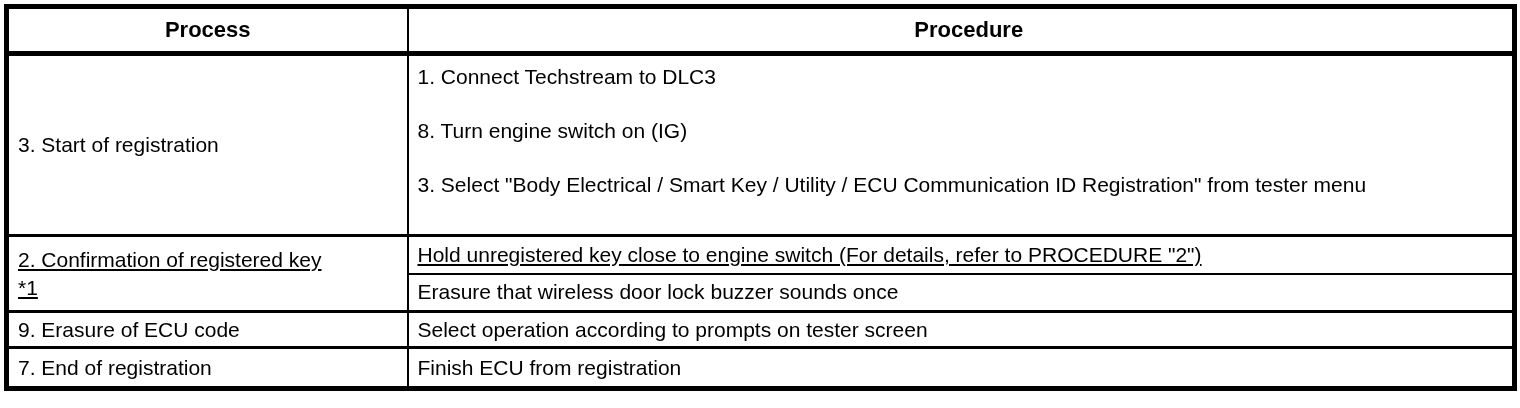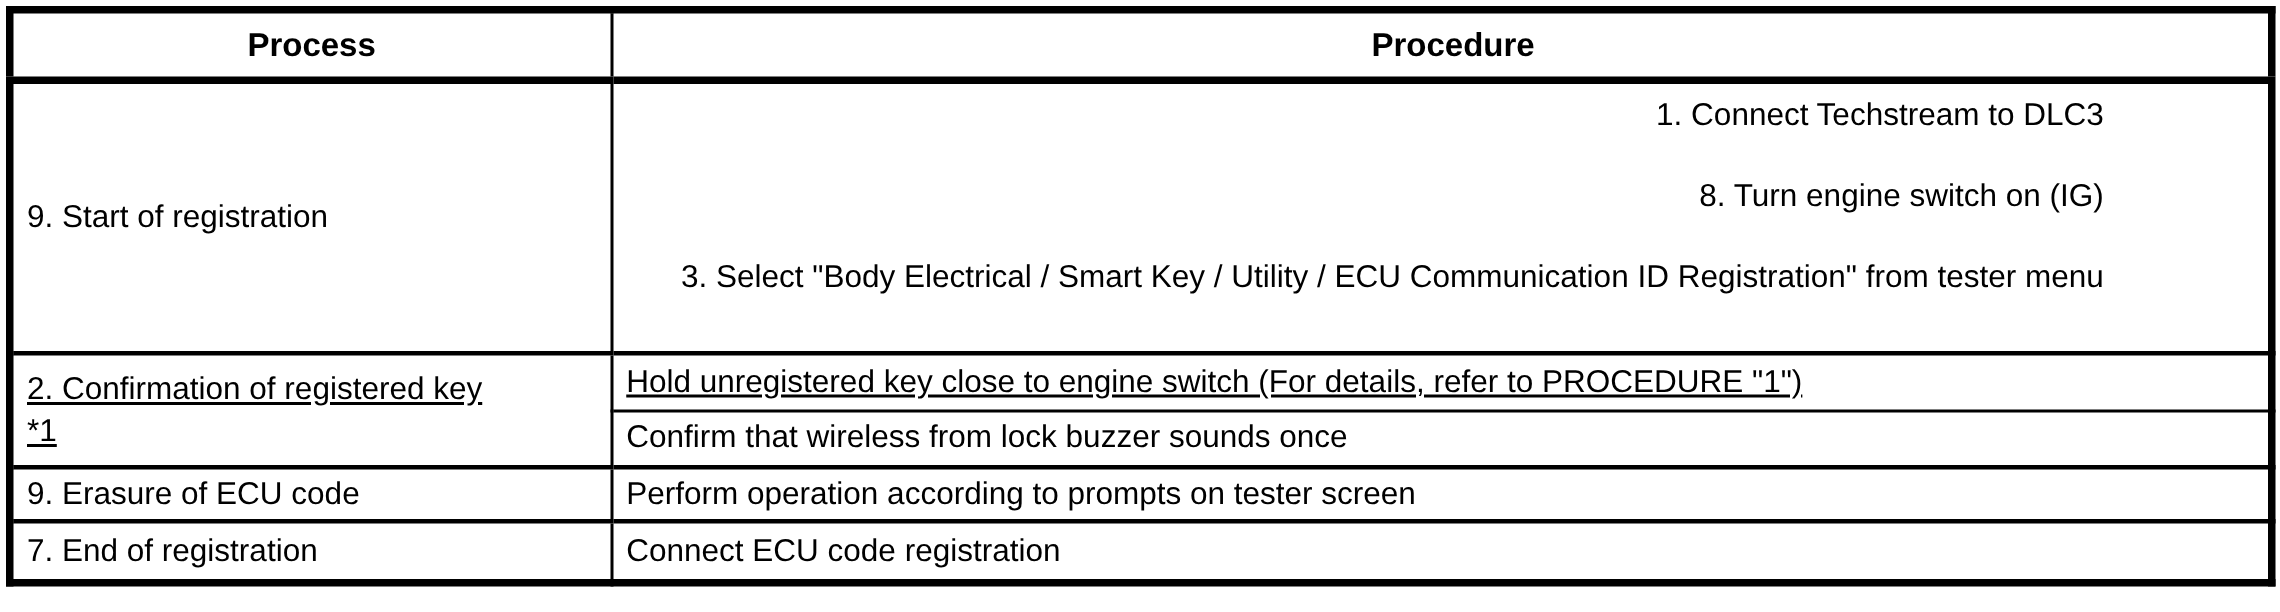--- a/index.html
+++ b/index.html
@@ -59,21 +59,20 @@
 
   tr.row-start     { height: 182px; }
   tr.row-confirm-1 { height: 38px; text-decoration: underline; }
   tr.row-confirm-2 { height: 38px; }
   tr.row-erase     { height: 36px; }
   tr.row-end       { height: 41px; }
 
   td.cell-steps {
     vertical-align: top;
     padding-top: 7px;
-    text-align: right;
   }
   td.cell-steps p {
     margin: 0 0 26px 0;
     max-width: 985px;
     line-height: 28px;
   }
   td.cell-steps p:last-child {
     margin-bottom: 0;
   }
   td.cell-procedure-single {
@@ -90,38 +89,38 @@
       <col class="col-procedure">
     </colgroup>
     <thead>
       <tr>
         <th class="head-cell">Process</th>
         <th class="head-cell">Procedure</th>
       </tr>
     </thead>
     <tbody>
       <tr class="row-start">
-        <td class="cell-process">9. Start of registration</td>
+        <td class="cell-process">3. Start of registration</td>
         <td class="cell-steps">
           <p>1. Connect Techstream to DLC3</p>
           <p>8. Turn engine switch on (IG)</p>
           <p>3. Select "Body Electrical / Smart Key / Utility / ECU Communication ID Registration" from tester menu</p>
         </td>
       </tr>
       <tr class="major row-confirm-1">
         <td class="cell-process" rowspan="2">2. Confirmation of registered key
 *1</td>
-        <td class="cell-procedure-single">Hold unregistered key close to engine switch (For details, refer to PROCEDURE "1")</td>
+        <td class="cell-procedure-single">Hold unregistered key close to engine switch (For details, refer to PROCEDURE "2")</td>
       </tr>
       <tr class="row-confirm-2">
-        <td class="cell-procedure-single">Confirm that wireless from lock buzzer sounds once</td>
+        <td class="cell-procedure-single">Erasure that wireless door lock buzzer sounds once</td>
       </tr>
       <tr class="major row-erase">
         <td class="cell-process">9. Erasure of ECU code</td>
-        <td class="cell-procedure-single">Perform operation according to prompts on tester screen</td>
+        <td class="cell-procedure-single">Select operation according to prompts on tester screen</td>
       </tr>
       <tr class="major row-end">
         <td class="cell-process">7. End of registration</td>
-        <td class="cell-procedure-single">Connect ECU code registration</td>
+        <td class="cell-procedure-single">Finish ECU from registration</td>
       </tr>
     </tbody>
   </table>
 </div>
 
 </body></html>

